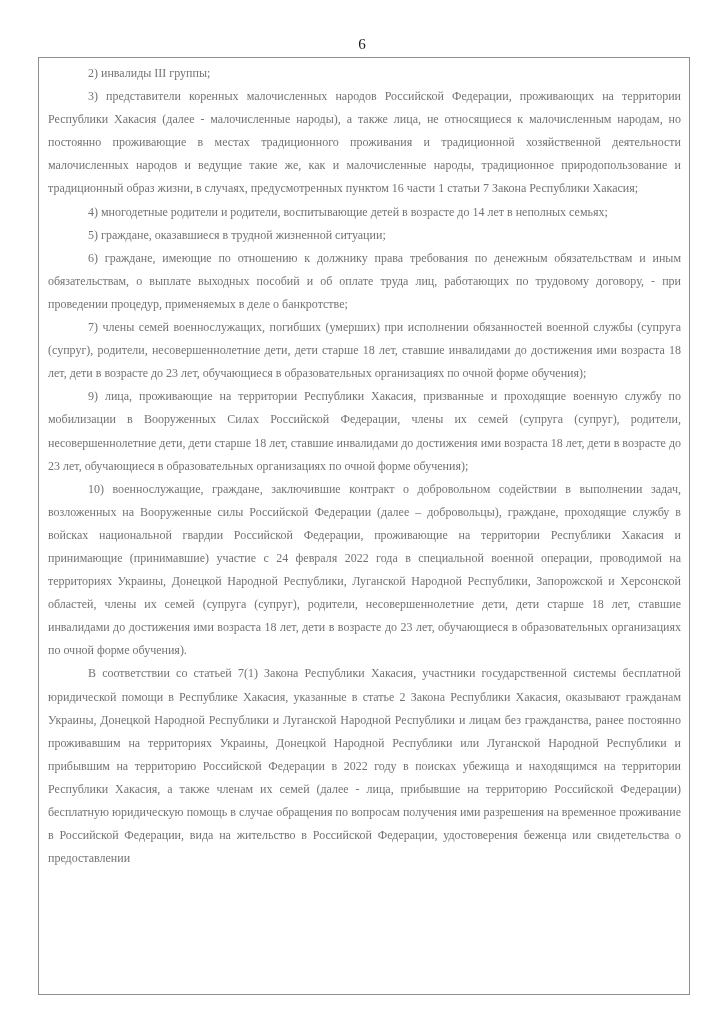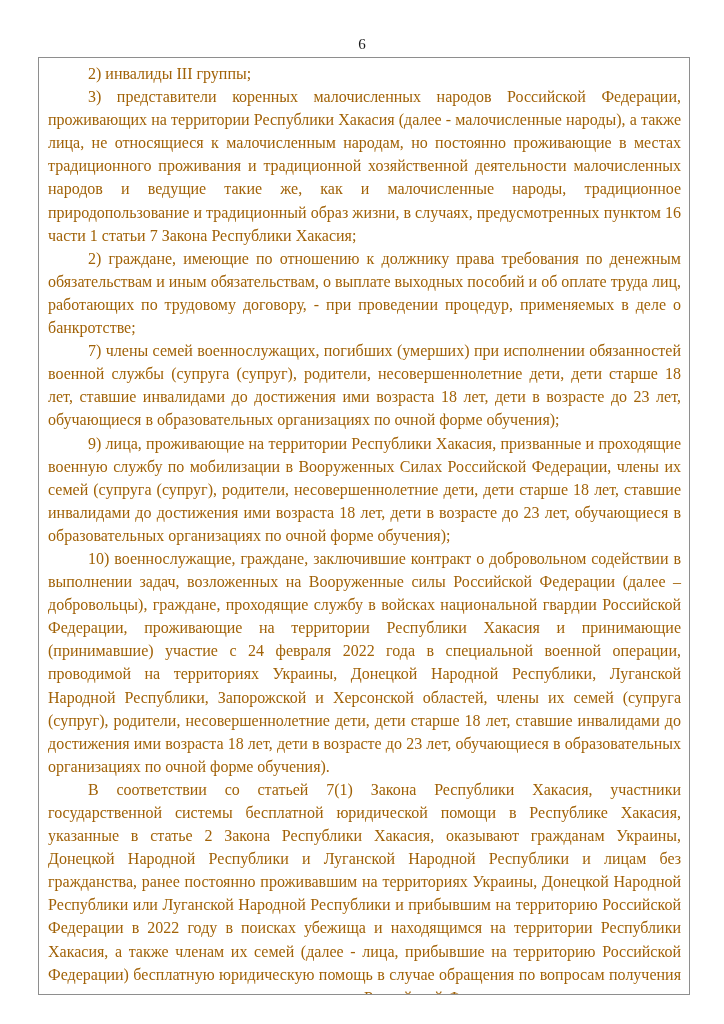--- a/index.html
+++ b/index.html
@@ -40,47 +40,49 @@
     border: 1px solid #8e8e8e;
     box-sizing: border-box;
     overflow: hidden;
     background: #ffffff;
   }
   .text-body {
     padding: 4px 8px 0 9px;
   }
   p.para {
     margin: 0;
-    font-size: 16px;
+    font-size: 12px;
     line-height: 23.1px;
     text-align: justify;
     text-indent: 40px;
     text-justify: inter-word;
-    color: #a16207;
+    color: #737373;
     font-family: "Liberation Serif", "DejaVu Serif", serif;
     letter-spacing: 0px;
     word-spacing: 0px;
     hyphens: none;
   }
   p.para:last-child {
     text-align: justify;
   }
 </style>
 </head>
 <body>
 
 <div class="page">
 
   <div class="page-number">6</div>
 
   <div class="text-frame">
     <div class="text-body">
       <p class="para">2) инвалиды III группы;</p>
       <p class="para">3) представители коренных малочисленных народов Российской Федерации, проживающих на территории Республики Хакасия (далее - малочисленные народы), а также лица, не относящиеся к малочисленным народам, но постоянно проживающие в местах традиционного проживания и традиционной хозяйственной деятельности малочисленных народов и ведущие такие же, как и малочисленные народы, традиционное природопользование и традиционный образ жизни, в случаях, предусмотренных пунктом 16 части 1 статьи 7 Закона Республики Хакасия;</p>
-      <p class="para">2) граждане, имеющие по отношению к должнику права требования по денежным обязательствам и иным обязательствам, о выплате выходных пособий и об оплате труда лиц, работающих по трудовому договору, - при проведении процедур, применяемых в деле о банкротстве;</p>
+      <p class="para">4) многодетные родители и родители, воспитывающие детей в возрасте до 14 лет в неполных семьях;</p>
+      <p class="para">5) граждане, оказавшиеся в трудной жизненной ситуации;</p>
+      <p class="para">6) граждане, имеющие по отношению к должнику права требования по денежным обязательствам и иным обязательствам, о выплате выходных пособий и об оплате труда лиц, работающих по трудовому договору, - при проведении процедур, применяемых в деле о банкротстве;</p>
       <p class="para">7) члены семей военнослужащих, погибших (умерших) при исполнении обязанностей военной службы (супруга (супруг), родители, несовершеннолетние дети, дети старше 18 лет, ставшие инвалидами до достижения ими возраста 18 лет, дети в возрасте до 23 лет, обучающиеся в образовательных организациях по очной форме обучения);</p>
       <p class="para">9) лица, проживающие на территории Республики Хакасия, призванные и проходящие военную службу по мобилизации в Вооруженных Силах Российской Федерации, члены их семей (супруга (супруг), родители, несовершеннолетние дети, дети старше 18 лет, ставшие инвалидами до достижения ими возраста 18 лет, дети в возрасте до 23 лет, обучающиеся в образовательных организациях по очной форме обучения);</p>
       <p class="para">10) военнослужащие, граждане, заключившие контракт о добровольном содействии в выполнении задач, возложенных на Вооруженные силы Российской Федерации (далее – добровольцы), граждане, проходящие службу в войсках национальной гвардии Российской Федерации, проживающие на территории Республики Хакасия и принимающие (принимавшие) участие с 24 февраля 2022 года в специальной военной операции, проводимой на территориях Украины, Донецкой Народной Республики, Луганской Народной Республики, Запорожской и Херсонской областей, члены их семей (супруга (супруг), родители, несовершеннолетние дети, дети старше 18 лет, ставшие инвалидами до достижения ими возраста 18 лет, дети в возрасте до 23 лет, обучающиеся в образовательных организациях по очной форме обучения).</p>
       <p class="para">В соответствии со статьей 7(1) Закона Республики Хакасия, участники государственной системы бесплатной юридической помощи в Республике Хакасия, указанные в статье 2 Закона Республики Хакасия, оказывают гражданам Украины, Донецкой Народной Республики и Луганской Народной Республики и лицам без гражданства, ранее постоянно проживавшим на территориях Украины, Донецкой Народной Республики или Луганской Народной Республики и прибывшим на территорию Российской Федерации в 2022 году в поисках убежища и находящимся на территории Республики Хакасия, а также членам их семей (далее - лица, прибывшие на территорию Российской Федерации) бесплатную юридическую помощь в случае обращения по вопросам получения ими разрешения на временное проживание в Российской Федерации, вида на жительство в Российской Федерации, удостоверения беженца или свидетельства о предоставлении</p>
     </div>
   </div>
 
 </div>
 
 </body></html>

